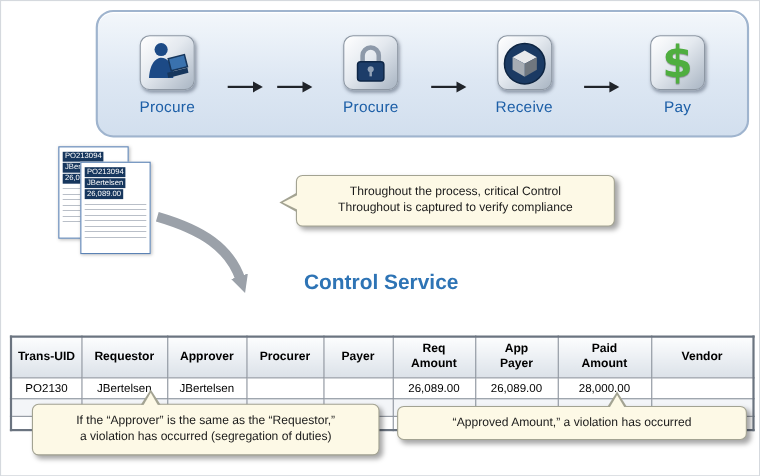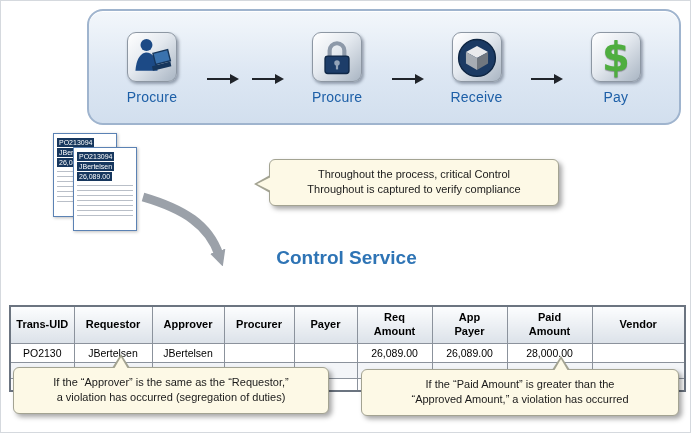--- a/index.html
+++ b/index.html
@@ -48,21 +48,21 @@
              font-size:11px; color:#1a1a1a; text-align:center; padding:7px 8px;
              line-height:1.4; z-index:5; }
   .callout .line { display:block; }
   .callout-top { left:268px; top:158px; width:290px; }
   .callout-top::before { content:""; position:absolute; left:-16px; top:15px;
         border-top:9px solid transparent; border-bottom:9px solid transparent;
         border-right:16px solid #a3a392; }
   .callout-top::after { content:""; position:absolute; left:-13px; top:17px;
         border-top:7px solid transparent; border-bottom:7px solid transparent;
         border-right:14px solid #fdf9e6; }
-  .callout-bl { left:12px; top:366px; width:316px; }
+  .callout-bl { left:28px; top:366px; width:316px; }
   .callout-bl::before { content:""; position:absolute; left:98px; top:-14px;
         border-left:9px solid transparent; border-right:9px solid transparent;
         border-bottom:14px solid #a3a392; }
   .callout-bl::after { content:""; position:absolute; left:100px; top:-11px;
         border-left:7px solid transparent; border-right:7px solid transparent;
         border-bottom:12px solid #fdf9e6; }
   .callout-br { left:360px; top:368px; width:318px; }
   .callout-br::before { content:""; position:absolute; left:190px; top:-14px;
         border-left:9px solid transparent; border-right:9px solid transparent;
         border-bottom:14px solid #a3a392; }
@@ -240,17 +240,16 @@
       </tr>
     </tbody>
   </table>
 
   <div class="callout callout-bl">
     <span class="line">If the “Approver” is the same as the “Requestor,”</span>
     <span class="line">a violation has occurred (segregation of duties)</span>
   </div>
 
   <div class="callout callout-br">
-    <span class="line">If the “Paid Amount” is greater than the</span>
     <span class="line">“Approved Amount,” a violation has occurred</span>
   </div>
 
 </div>
 
 </body></html>

